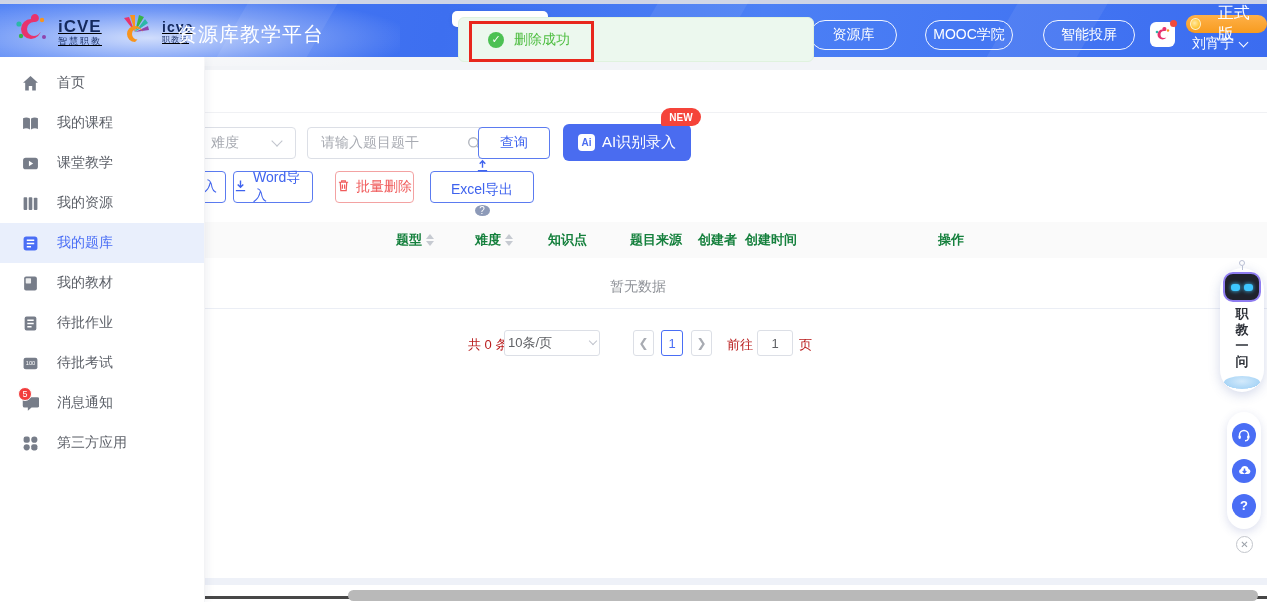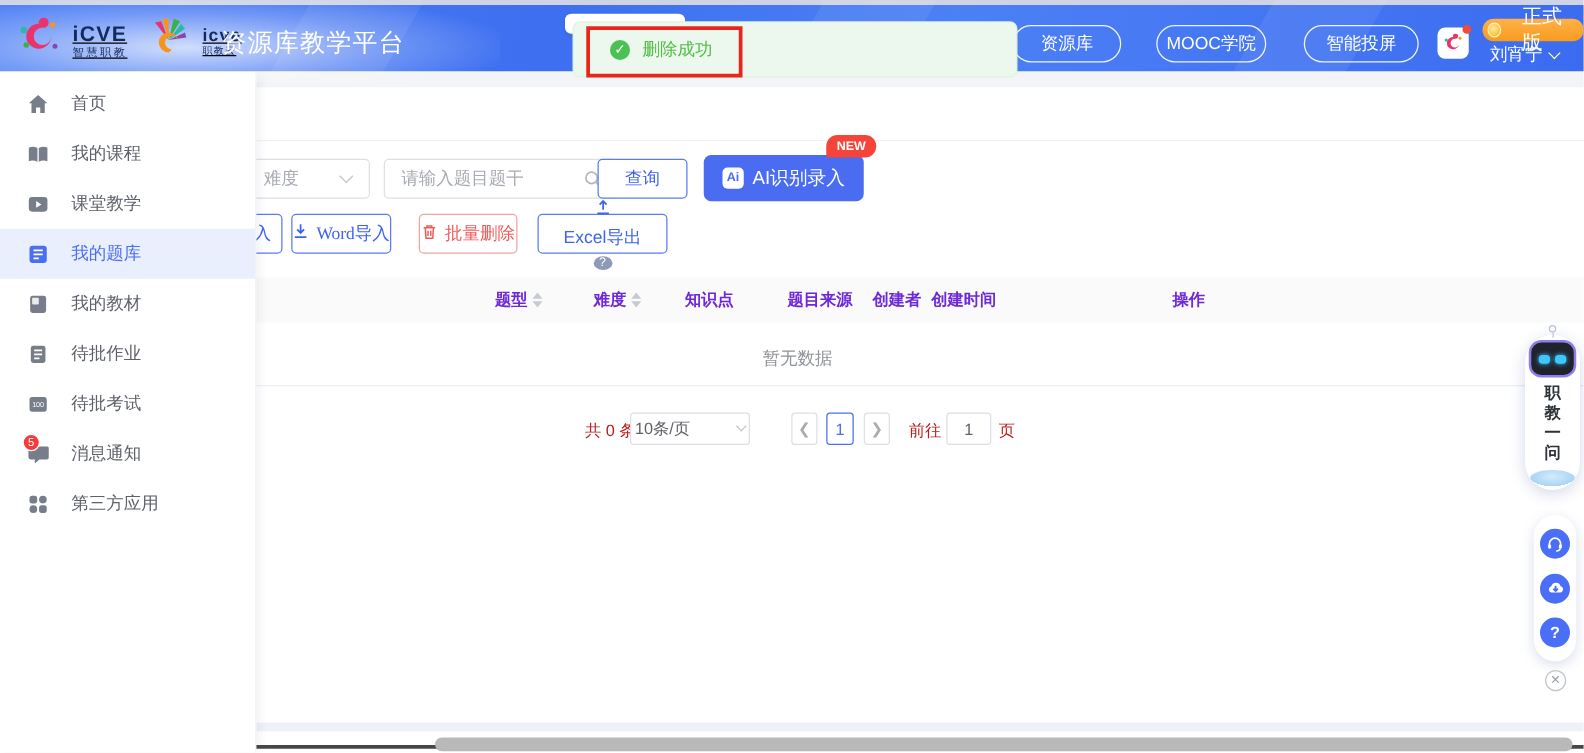--- a/index.html
+++ b/index.html
@@ -88,21 +88,21 @@
     font-weight:bold; display:flex; align-items:center; justify-content:center; }
   .new-badge { position:absolute; left:661px; top:108px; width:40px; height:18px; background:#f5443a;
     border-radius:9px 9px 9px 2px; color:#fff; font-size:10px; font-weight:bold; display:flex;
     align-items:center; justify-content:center; z-index:5; }
   .qmark { width:15px; height:15px; border-radius:50%; background:#8d9ab8; color:#fff; font-size:10px;
     display:flex; align-items:center; justify-content:center; }
 
   
   .thead { position:absolute; left:0px; top:222px; width:1267px; height:36px; background:#fafafa; }
   .th { position:absolute; top:0; height:36px; display:flex; align-items:center; gap:4px;
-    color:#6d28d9; font-size:13px; font-weight:bold; }
+    color:#15803d; font-size:13px; font-weight:bold; }
   .carets { display:flex; flex-direction:column; gap:2px; }
   .caret-up { width:0; height:0; border-left:4px solid transparent; border-right:4px solid transparent;
     border-bottom:5px solid #c6cad1; }
   .caret-dn { width:0; height:0; border-left:4px solid transparent; border-right:4px solid transparent;
     border-top:5px solid #c6cad1; }
   .empty-text { position:absolute; left:0; top:278px; width:1276px; text-align:center; color:#909399; font-size:14px; }
   .table-divider { position:absolute; left:205px; top:308px; width:1062px; height:1px; background:#ebeef5; }
 
   
   .pg-text { position:absolute; color:#b91c1c; font-size:13px; }
@@ -238,21 +238,21 @@
   </div>
   <div class="ai-btn">
     <span class="ai-chip">Ai</span>
     <span>AI识别录入</span>
   </div>
   <div class="new-badge">NEW</div>
 
   <div class="btn blue" style="left:140px; top:171px; width:86px; justify-content:flex-end; padding-right:8px; overflow:hidden;">
     <span>入</span>
   </div>
-  <div class="btn blue" style="left:233px; top:171px; width:80px;font-family:Liberation Serif, serif;">
+  <div class="btn blue" style="left:233px; top:171px; width:80px;">
     <span>
       <svg width="13" height="13" viewBox="0 0 14 14" fill="none" stroke="#3f63ee" stroke-width="1.5">
         <path d="M7 1.5 v7 M4 6 l3 3 3 -3 M2 12.5 h10"></path>
       </svg>
     </span>
     <span>Word导入</span>
   </div>
   <div class="btn red" style="left:335px; top:171px; width:79px;">
     <span>
       <svg width="13" height="13" viewBox="0 0 14 14" fill="none" stroke="#f05b5b" stroke-width="1.3">
@@ -345,20 +345,30 @@
     </div>
     <div class="side-item">
       <span class="sicon">
         <svg width="17" height="17" viewBox="0 0 16 16">
             <rect x="1" y="2.5" width="14" height="11" rx="2.5" fill="currentColor"></rect>
             <path d="M6.5 5.5 L10.5 8 L6.5 10.5 Z" fill="#fff"></path>
           </svg>
       </span>
       <span>课堂教学</span>
     </div>
+    <div class="side-item">
+      <span class="sicon">
+        <svg width="17" height="17" viewBox="0 0 16 16" fill="currentColor">
+            <rect x="1.5" y="2" width="3.4" height="12" rx="0.8"></rect>
+            <rect x="6.3" y="2" width="3.4" height="12" rx="0.8"></rect>
+            <rect x="11.1" y="2.6" width="3.4" height="11.4" rx="0.8"></rect>
+          </svg>
+      </span>
+      <span>我的资源</span>
+    </div>
     <div class="side-item active">
       <span class="sicon">
         <svg width="17" height="17" viewBox="0 0 16 16">
             <rect x="1.5" y="1.5" width="13" height="13" rx="2.5" fill="currentColor"></rect>
             <path d="M4.5 5 h7 M4.5 8 h7 M4.5 11 h4" stroke="#fff" stroke-width="1.4" fill="none"></path>
           </svg>
       </span>
       <span>我的题库</span>
     </div>
     <div class="side-item">

